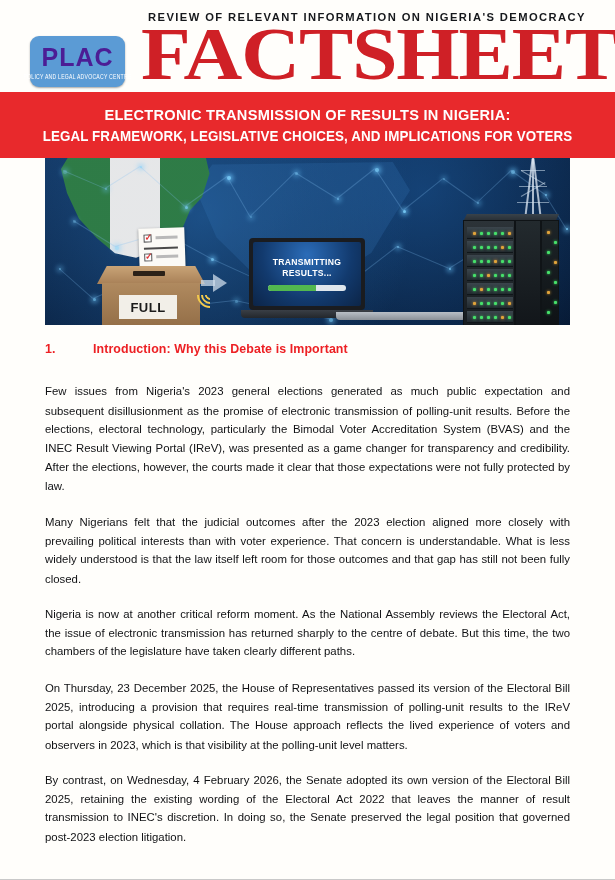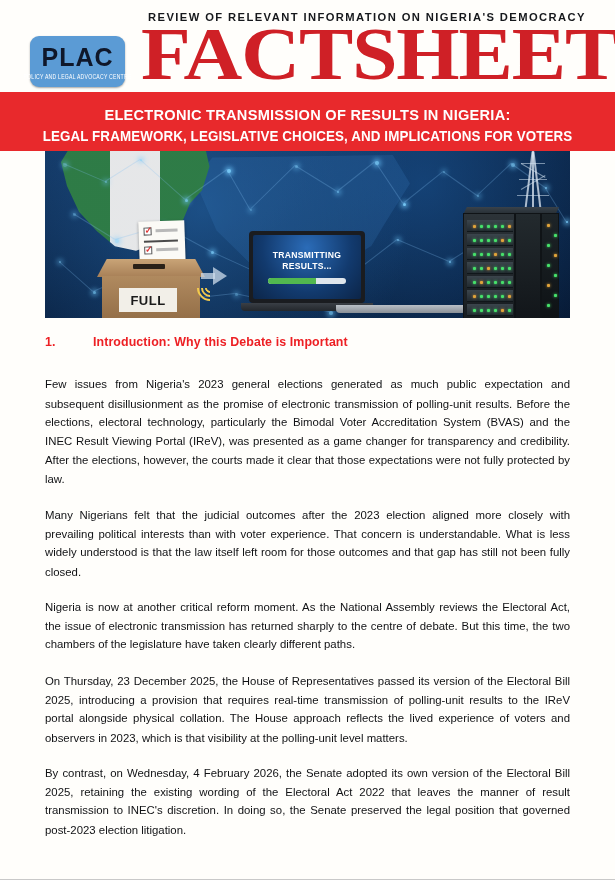--- a/index.html
+++ b/index.html
@@ -63,21 +63,21 @@
     height: 51px;
     background: #5b9bd5;
     border-radius: 9px;
     box-shadow: 0 1px 2px rgba(0,0,0,.35);
     display: flex;
     flex-direction: column;
     align-items: center;
     justify-content: center;
   }
   .logo-main {
-    color: #0f172a;
+    color: #4c1d95;
     font-weight: bold;
     font-size: 25px;
     letter-spacing: 1px;
     line-height: 26px;
     font-family: "Liberation Sans", sans-serif;
   }
   .logo-sub {
     color: #ffffff;
     font-size: 5.1px;
     letter-spacing: .25px;
@@ -103,21 +103,21 @@
   .meta-row .issue-date { transform: scaleY(1.18); transform-origin: left center; }
   .meta-row .series-label { transform: scaleY(1.18); transform-origin: right center; }
 
   .red-rule { height: 3px; background: #e8292c; }
 
   
   .title-banner {
     background: #e8292c;
     color: #ffffff;
     text-align: center;
-    padding: 11px 20px 5px;
+    padding: 11px 20px 12px;
   }
   .title-line1 {
     font-size: 14.6px;
     font-weight: bold;
     letter-spacing: .25px;
     line-height: 19px;
     transform: scaleY(1.06);
   }
   .title-line2 {
     font-size: 13.4px;

